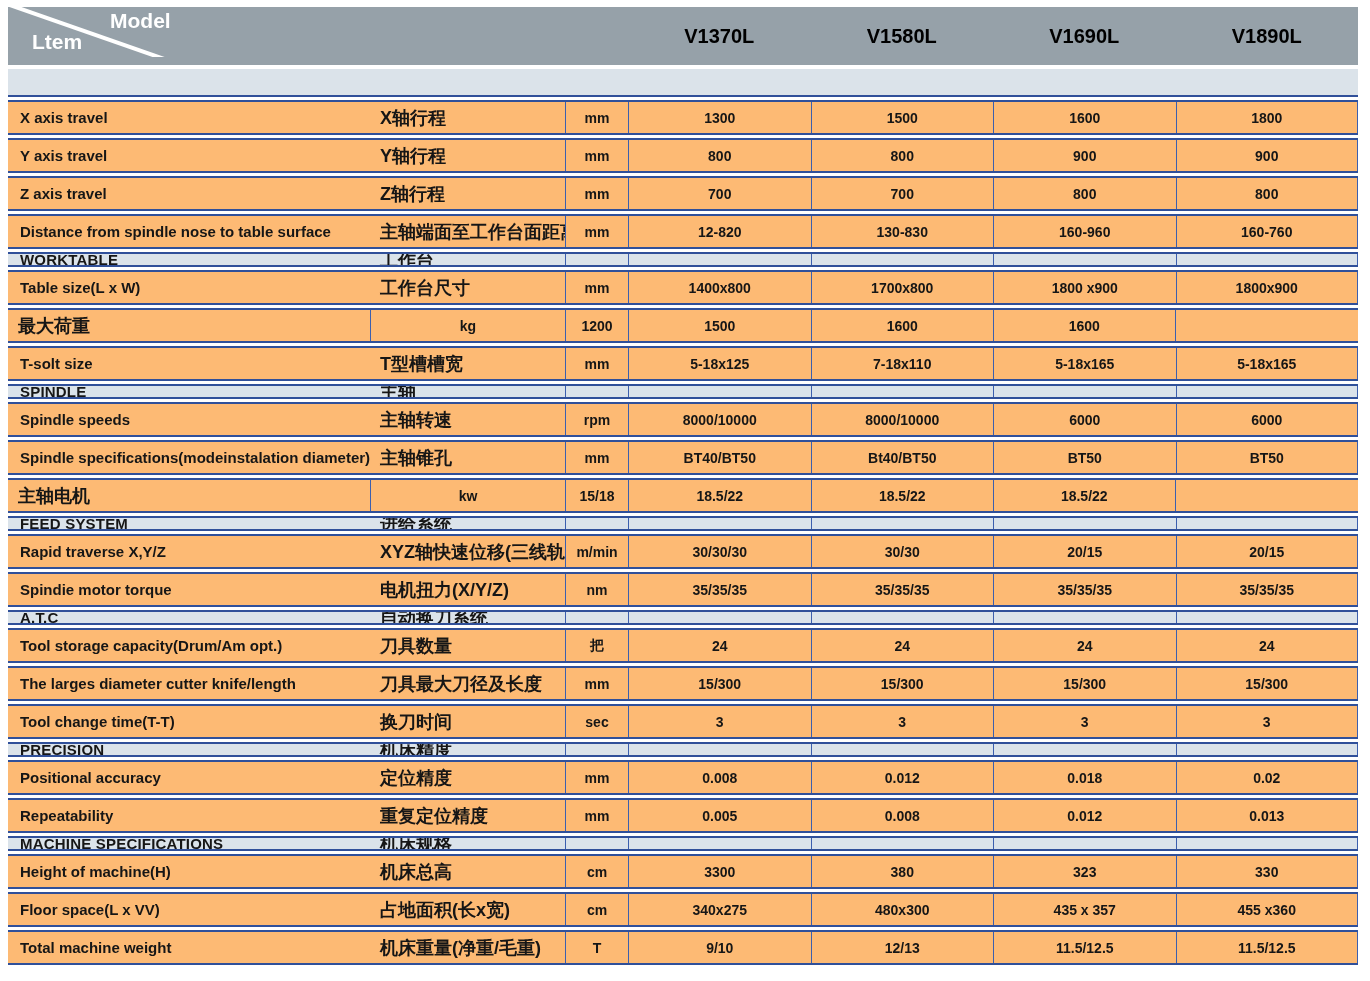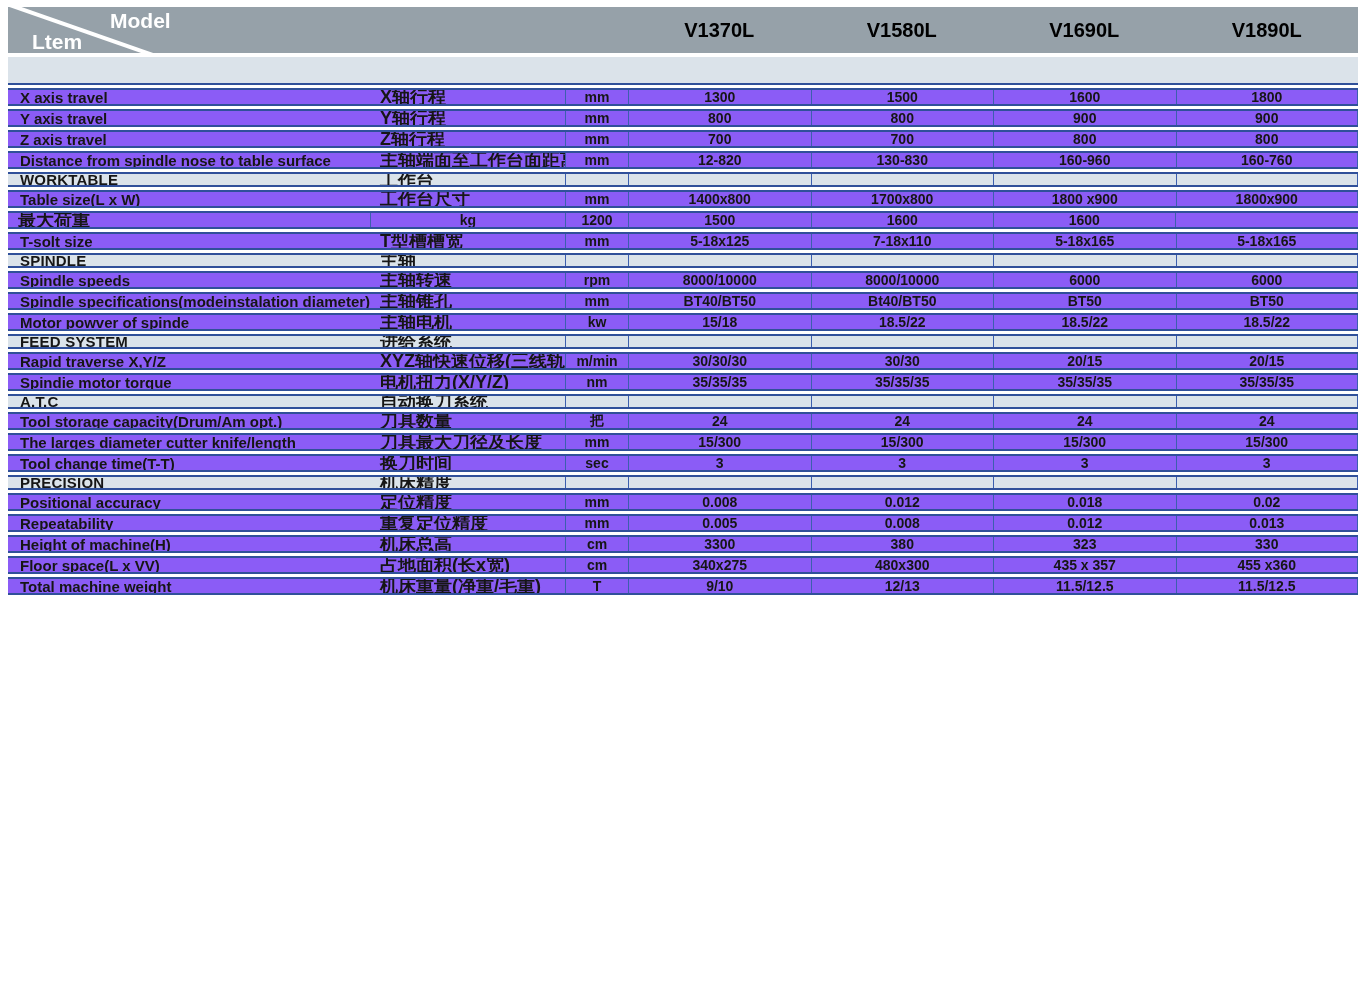--- a/index.html
+++ b/index.html
@@ -16,42 +16,42 @@
     font-family:"Liberation Sans","DejaVu Sans",sans-serif;
     color:var(--ink);
   }
   .page{padding:7px 12px 0 8px;}
   .grid{
     display:grid;
     grid-template-columns:362px 195px 63px repeat(4,1fr);
   }
   
   .thead{
-    height:46px;background:var(--head-gray);
+    height:58px;background:var(--head-gray);
     margin-bottom:4px;position:relative;
   }
   .corner-cell{
     grid-column:1 / span 3;position:relative;overflow:hidden;
   }
   .corner-cell svg{position:absolute;left:0;top:0;}
   .corner-model{
     position:absolute;left:102px;top:2px;
     color:#ffffff;font-weight:700;font-size:21px;letter-spacing:0px;
   }
   .corner-item{
     position:absolute;left:16px;top:23px;
     color:#ffffff;font-weight:700;font-size:21px;margin-left:8px;
   }
   .model-cell{
     display:flex;align-items:center;justify-content:center;
     color:#000000;font-weight:700;font-size:20px;
   }
   
   .row{
-    background:#8b5cf6;height:18px;margin-bottom:3px;
+    background:#fdba74;height:35px;margin-bottom:3px;
     border-top:2px solid var(--line);
     border-bottom:2px solid var(--line);
   }
   .row.section{background:var(--section-bg);height:15px;}
   .row.first-section{border-top:none;height:28px;}
   .cell{display:flex;align-items:center;overflow:hidden;white-space:nowrap;}
   .cell.en{padding-left:12px;font-weight:700;font-size:15px;}
   .cell.cn{padding-left:10px;font-weight:700;font-size:18px;}
   .cell.unit,.cell.val{justify-content:center;border-left:1.5px solid var(--vline);}
   .cell.val.last{border-right:1.5px solid var(--vline);}
@@ -183,21 +183,20 @@
       <div class="row grid data">
         <div class="cell en">Spindle specifications(modeinstalation diameter)</div>
         <div class="cell cn">主轴锥孔</div>
         <div class="cell unit">mm</div>
         <div class="cell val">BT40/BT50</div>
         <div class="cell val">Bt40/BT50</div>
         <div class="cell val">BT50</div>
         <div class="cell val last">BT50</div>
       </div>
       <div class="row grid data">
-        <div class="cell en">Motor powver of spinde</div>
         <div class="cell cn">主轴电机</div>
         <div class="cell unit">kw</div>
         <div class="cell val">15/18</div>
         <div class="cell val">18.5/22</div>
         <div class="cell val">18.5/22</div>
         <div class="cell val last">18.5/22</div>
       </div>
       <div class="row grid section">
         <div class="cell en">FEED SYSTEM</div>
         <div class="cell cn">进给系统</div>
@@ -281,20 +280,29 @@
       </div>
       <div class="row grid data">
         <div class="cell en">Repeatability</div>
         <div class="cell cn">重复定位精度</div>
         <div class="cell unit">mm</div>
         <div class="cell val">0.005</div>
         <div class="cell val">0.008</div>
         <div class="cell val">0.012</div>
         <div class="cell val last">0.013</div>
       </div>
+      <div class="row grid section">
+        <div class="cell en">MACHINE SPECIFICATIONS</div>
+        <div class="cell cn">机床规格</div>
+        <div class="cell unit"></div>
+        <div class="cell val"></div>
+        <div class="cell val"></div>
+        <div class="cell val"></div>
+        <div class="cell val last"></div>
+      </div>
       <div class="row grid data">
         <div class="cell en">Height of machine(H)</div>
         <div class="cell cn">机床总高</div>
         <div class="cell unit">cm</div>
         <div class="cell val">3300</div>
         <div class="cell val">380</div>
         <div class="cell val">323</div>
         <div class="cell val last">330</div>
       </div>
       <div class="row grid data">

